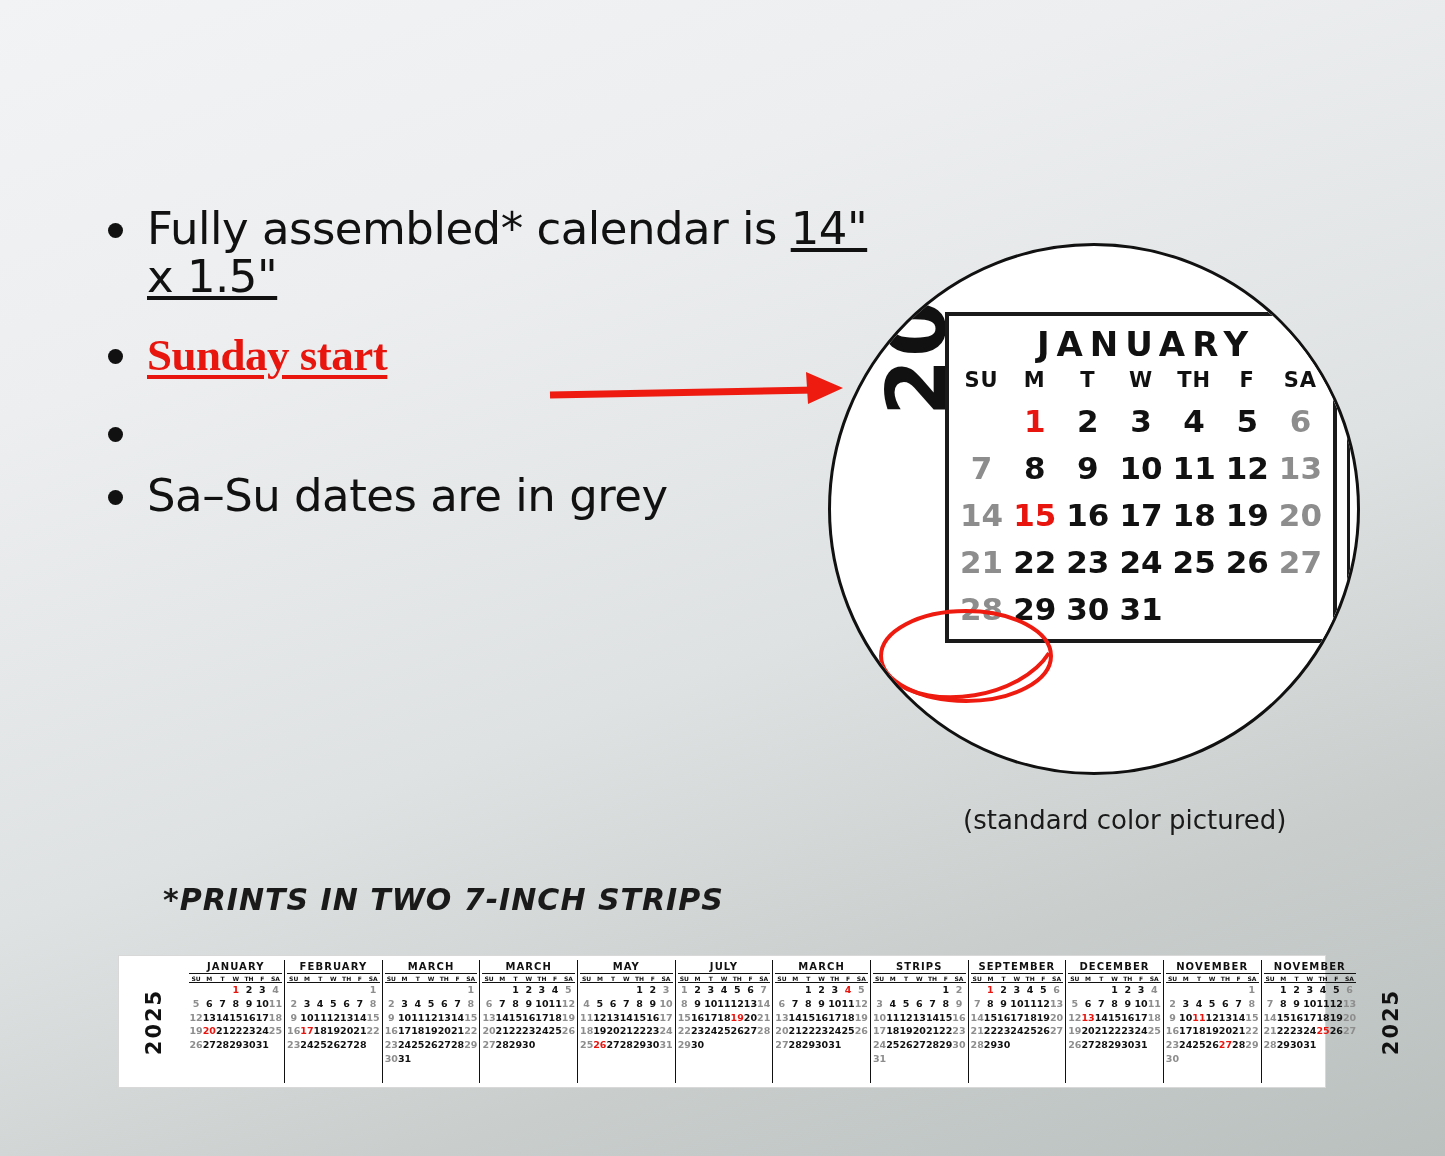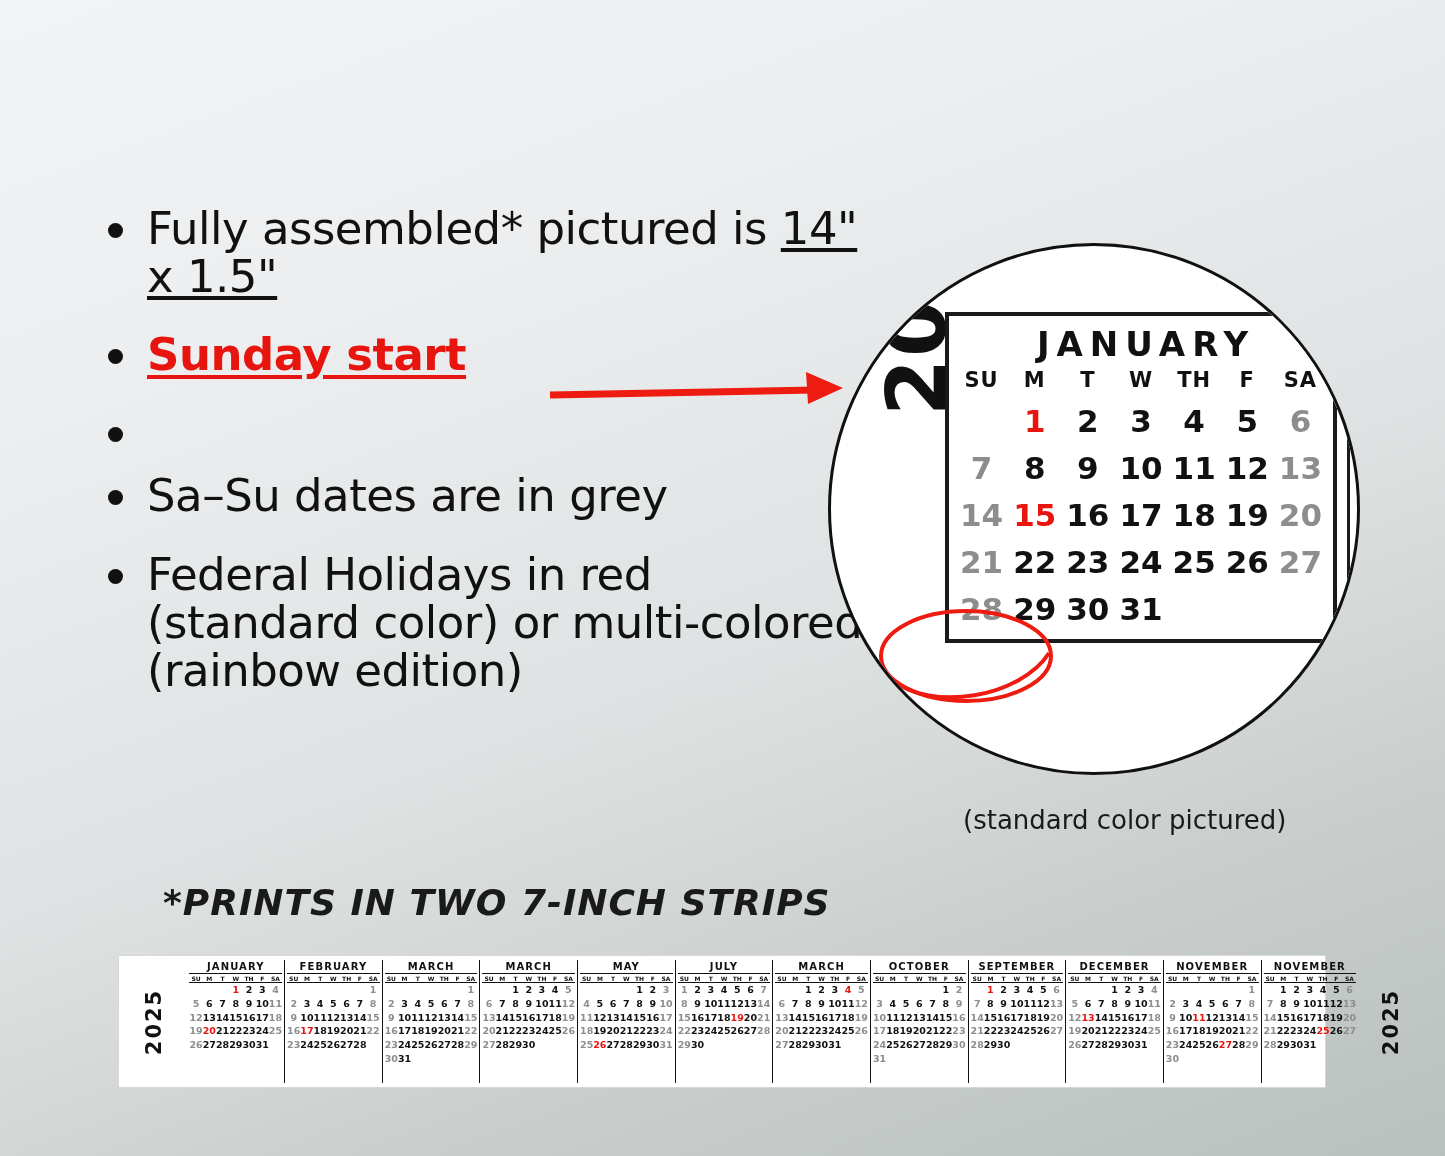--- a/index.html
+++ b/index.html
@@ -30,26 +30,26 @@
     margin:18px 24px 0 0;
   }
   .btext {
     font-size:45px;
     line-height:1.07;
     color:#111;
     letter-spacing:-0.5px;
     font-weight:400;
   }
   .btext .uline { text-decoration:underline; text-underline-offset:4px; }
-  .btext.red { color:#e8150f; font-weight:700; text-decoration:underline; text-underline-offset:5px; }
+  .btext.red { color:#e8150f; font-weight:700; text-decoration:underline; text-underline-offset:5px;font-family:Liberation Serif, serif; }
 
   #footnote {
     position:absolute;
     left:163px; top:882px;
-    font-size:36px;
+    font-size:30px;
     font-style:italic;
     font-weight:700;
     letter-spacing:1px;
     color:#1a1a1a;
   }
 
   
   #arrow {
     position:absolute;
     left:548px; top:360px;
@@ -226,36 +226,32 @@
   .mcell .wr span.we { color:#8d8d8d; }
   .mcell .wr span.hol { color:#e8150f; }
   .mcell .wr span.e { color:transparent; }
 </style>
 </head>
 <body>
 
 <div id="bullets">
     <div class="bullet">
       <div class="dot"></div>
-      <div class="btext"><span>Fully assembled* pictured is </span><span class="uline">14" x 1.5"</span></div>
+      <div class="btext"><span>Fully assembled* calendar is </span><span class="uline">14" x 1.5"</span></div>
     </div>
     <div class="bullet">
       <div class="dot"></div>
       <div class="btext red"><span class="">Sunday start</span></div>
     </div>
     <div class="bullet">
       <div class="dot"></div>
     </div>
     <div class="bullet">
       <div class="dot"></div>
       <div class="btext"><span>Sa–Su dates are in grey</span></div>
-    </div>
-    <div class="bullet">
-      <div class="dot"></div>
-      <div class="btext"><span>Federal Holidays in red (standard color) or multi-colored (rainbow edition)</span></div>
     </div>
   </div>
 
 <div id="footnote">*PRINTS IN TWO 7-INCH STRIPS</div>
 
 <svg id="arrow" viewBox="0 0 300 60">
   <line x1="2" y1="35" x2="268" y2="30" stroke="#ee1b10" stroke-width="7"></line>
   <polygon points="295,28 258,12 260,44" fill="#ee1b10"></polygon>
 </svg>
 
@@ -740,21 +736,21 @@
           <span class="we">27</span>
           <span>28</span>
           <span>29</span>
           <span>30</span>
           <span>31</span>
           <span class="e">0</span>
           <span class="e">0</span>
         </div>
       </div>
       <div class="mcell">
-        <div class="mt">OCTOBER</div>
+        <div class="mt">STRIPS</div>
         <div class="dh">
           <span>SU</span>
           <span>M</span>
           <span>T</span>
           <span>W</span>
           <span>TH</span>
           <span>F</span>
           <span>SA</span>
         </div>
         <div class="wr">

